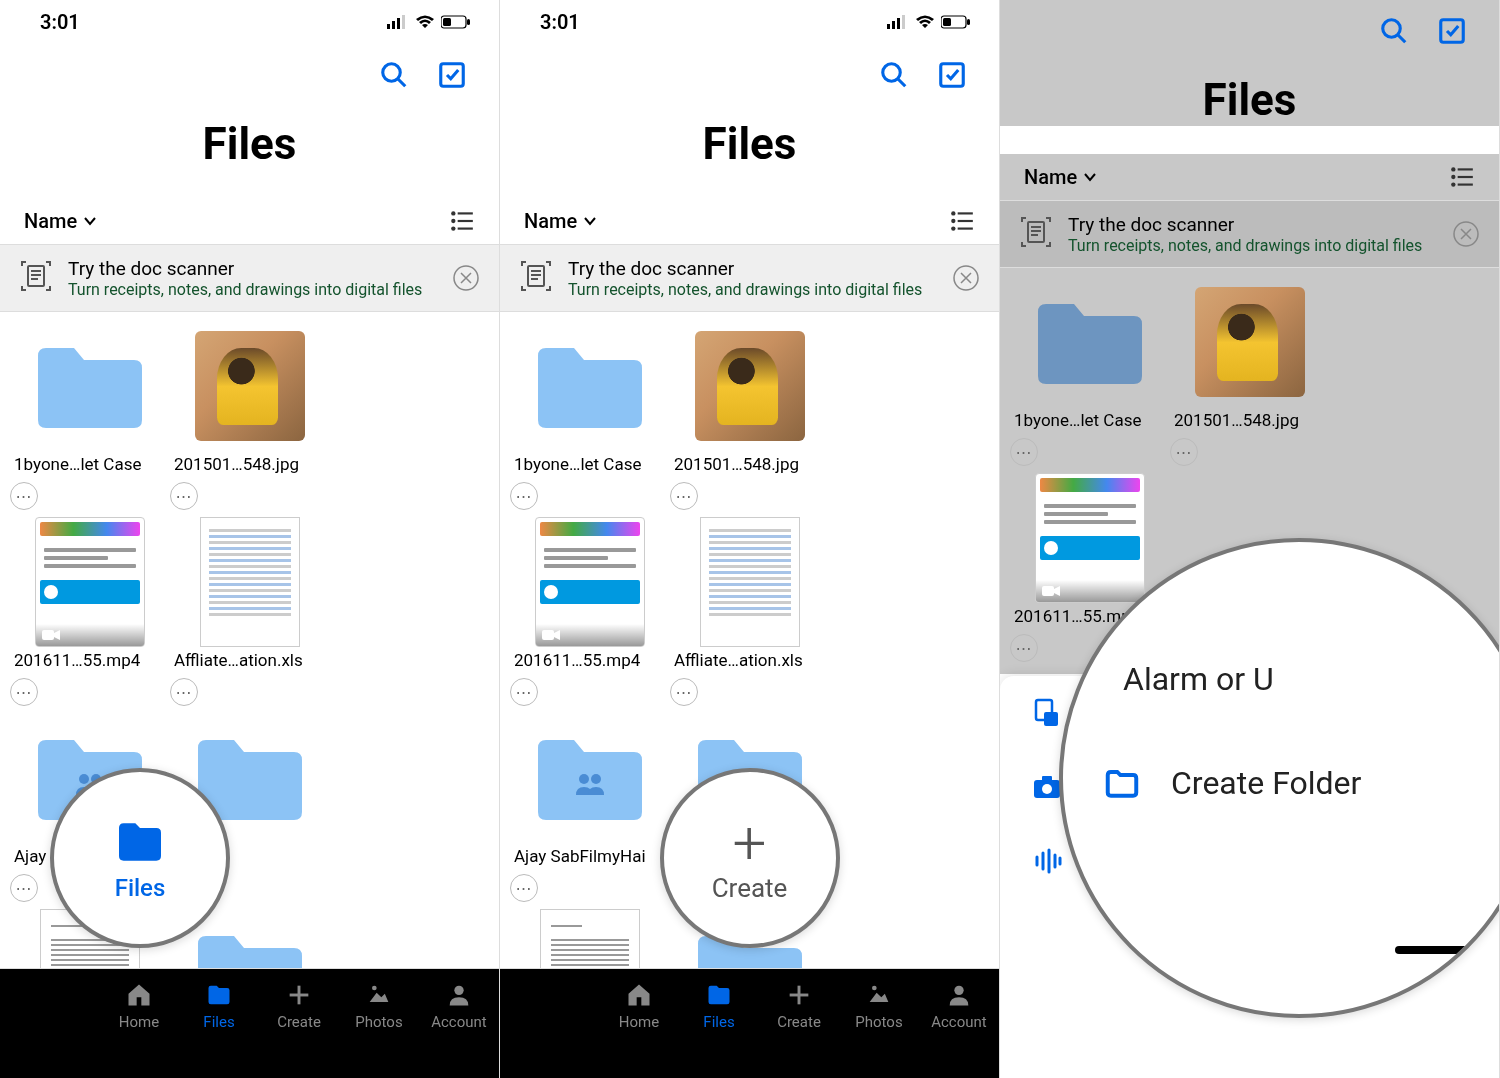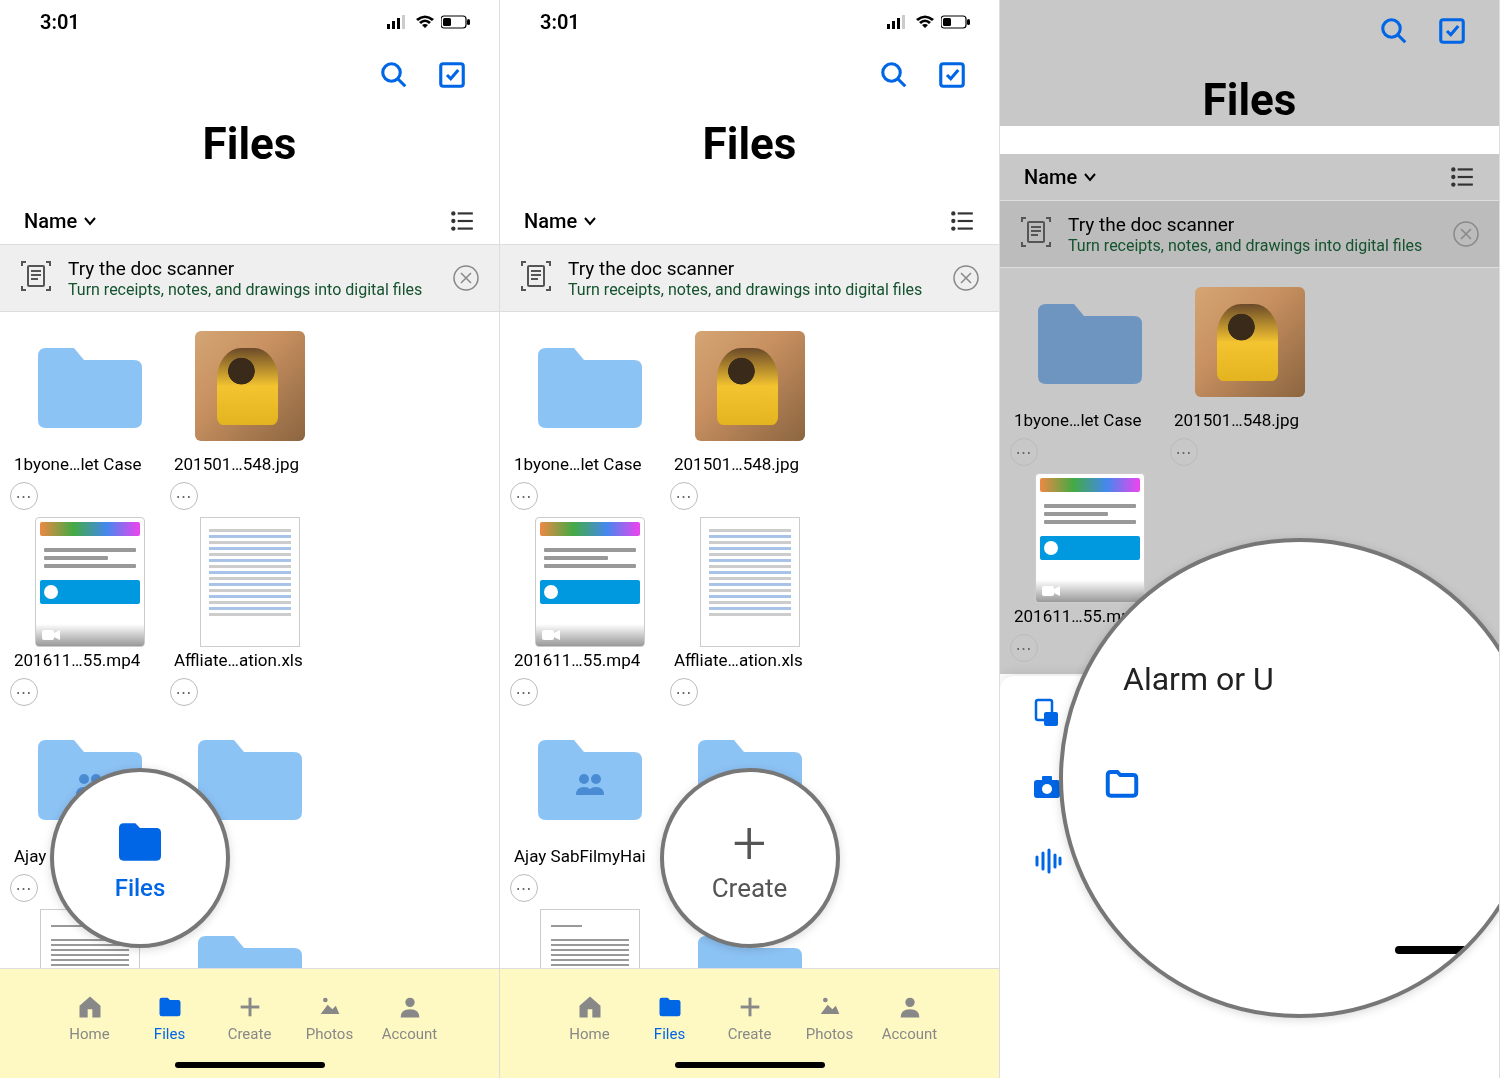--- a/index.html
+++ b/index.html
@@ -143,26 +143,26 @@
 .tile-more { margin-top: 8px; }
 .tile-more .mbtn {
   width: 28px; height: 28px; border: 1px solid #bbb; border-radius: 50%;
   display: inline-flex; align-items: center; justify-content: center;
   font-size: 16px; color: #666; letter-spacing: 1px;
 }
 .tabbar {
   position: absolute;
   bottom: 0; left: 0; right: 0;
   height: 110px;
-  background: #fef9c3;
+  background: #000000;
   border-top: 1px solid #ddd;
   display: flex;
-  justify-content: center;
+  justify-content: flex-end;
   align-items: flex-start;
-  padding-top: 24px;
+  padding-top: 12px;
 }
 .tab {
   display: flex; flex-direction: column; align-items: center; gap: 4px;
   color: #888; font-size: 15px;
   width: 80px;
 }
 .tab.active { color: #0066e6; }
 .tab svg { width: 28px; height: 28px; }
 .home-ind {
   position: absolute;
@@ -824,17 +824,18 @@
   <div class="zoom-circle zc3">
     <div class="inner">
       <div class="row" style="padding-left:60px;">
         <span>Alarm or U</span>
       </div>
       <div style="height:30px"></div>
       <div class="row">
         <svg viewBox="0 0 24 24" fill="none" stroke="#0066e6" stroke-width="2.5">
             <path d="M3 7 Q3 5 5 5 L9 5 L11 7 L19 7 Q21 7 21 9 L21 18 Q21 20 19 20 L5 20 Q3 20 3 18 Z"></path>
           </svg>
+        <span>Create Folder</span>
       </div>
     </div>
     <div class="hind"></div>
   </div>
 </div>
 
 </body></html>

